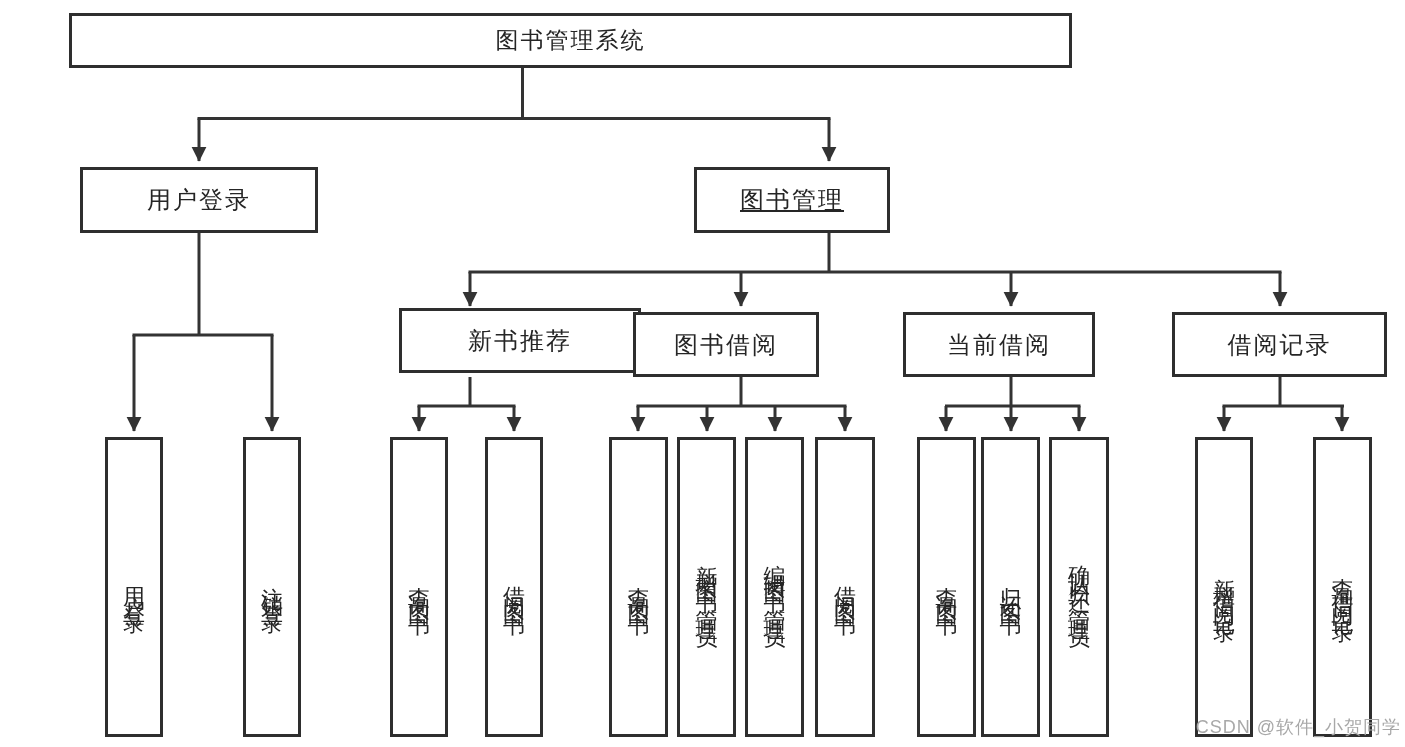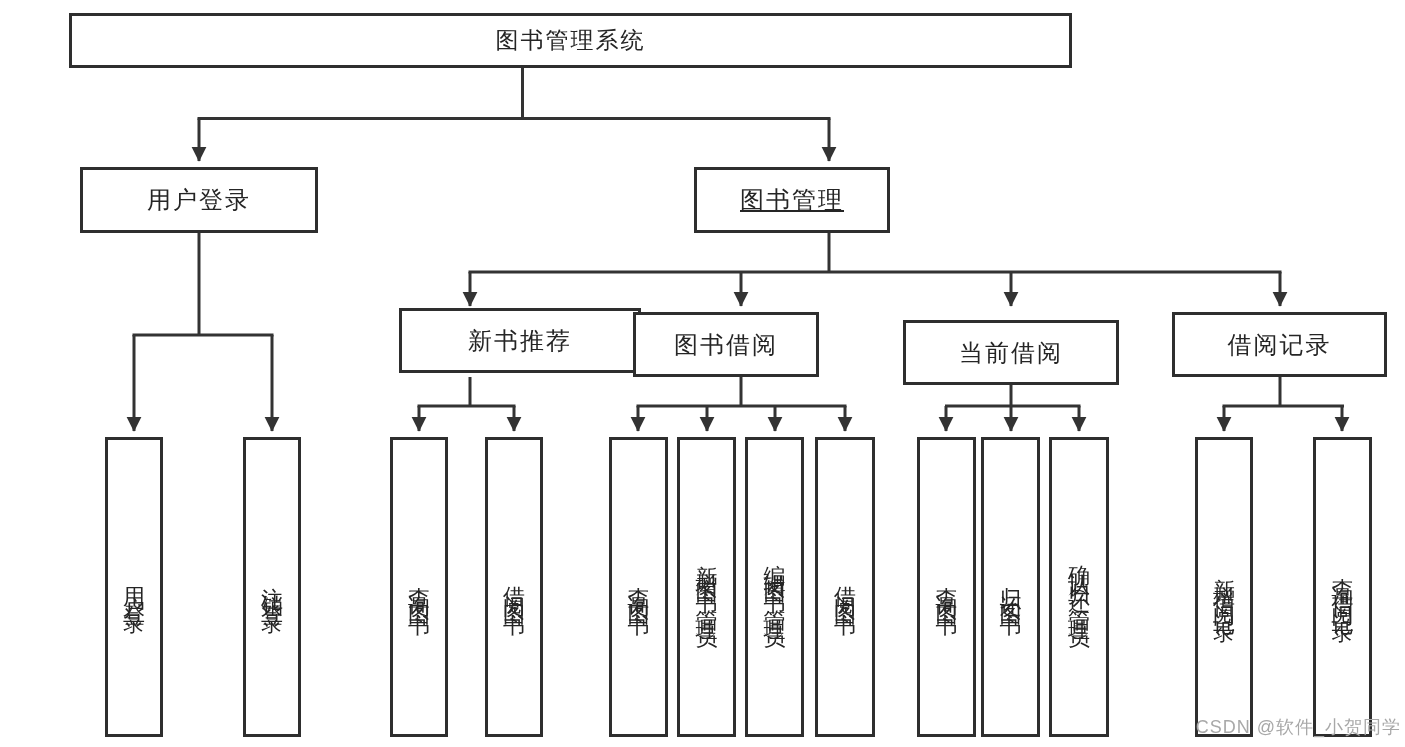--- a/index.html
+++ b/index.html
@@ -101,21 +101,21 @@
     <path class="ln arrow" d="M1342,406 V431"></path>
   </svg>
 
   <div class="node hnode root" style="left:21px;top:13px;width:1003px;height:55px;">图书管理系统</div>
 
   <div class="node hnode" style="left:80px;top:167px;width:238px;height:66px;">用户登录</div>
   <div class="node hnode" style="left:694px;top:167px;width:196px;height:66px;text-decoration:underline;">图书管理</div>
 
   <div class="node hnode" style="left:363px;top:308px;width:242px;height:65px;margin-left:36px;">新书推荐</div>
   <div class="node hnode" style="left:633px;top:312px;width:186px;height:65px;">图书借阅</div>
-  <div class="node hnode" style="left:903px;top:312px;width:216px;height:65px;margin-top:8px;">当前借阅</div>
+  <div class="node hnode" style="left:903px;top:312px;width:192px;height:65px;">当前借阅</div>
   <div class="node hnode" style="left:1172px;top:312px;width:215px;height:65px;">借阅记录</div>
 
   <div class="node vnode" style="left:105px;top:437px;width:58px;height:300px;">用户登录</div>
   <div class="node vnode" style="left:243px;top:437px;width:58px;height:300px;">注销登录</div>
 
   <div class="node vnode" style="left:390px;top:437px;width:58px;height:300px;">查询图书</div>
   <div class="node vnode" style="left:485px;top:437px;width:58px;height:300px;">借阅图书</div>
 
   <div class="node vnode" style="left:609px;top:437px;width:59px;height:300px;">查询图书</div>
   <div class="node vnode" style="left:677px;top:437px;width:59px;height:300px;">新增图书（管理员）</div>

